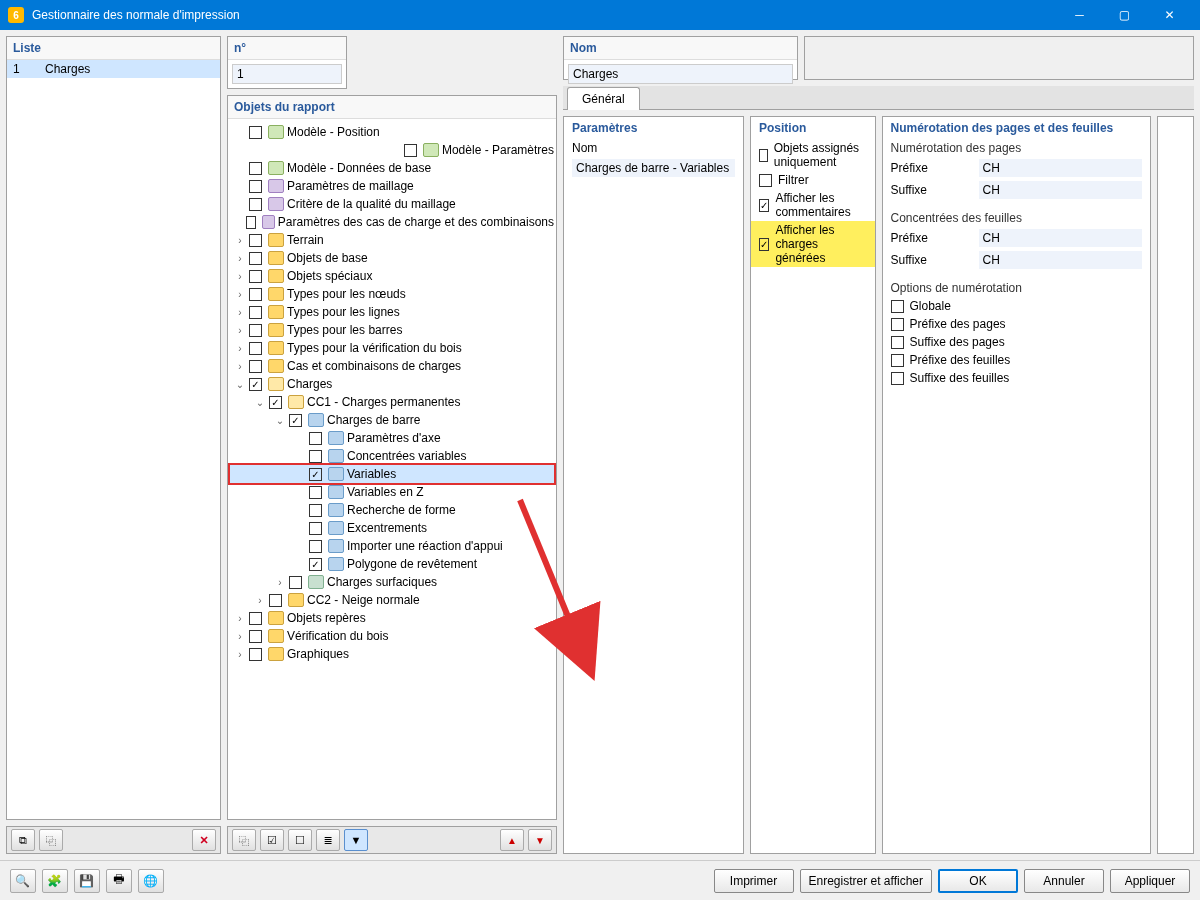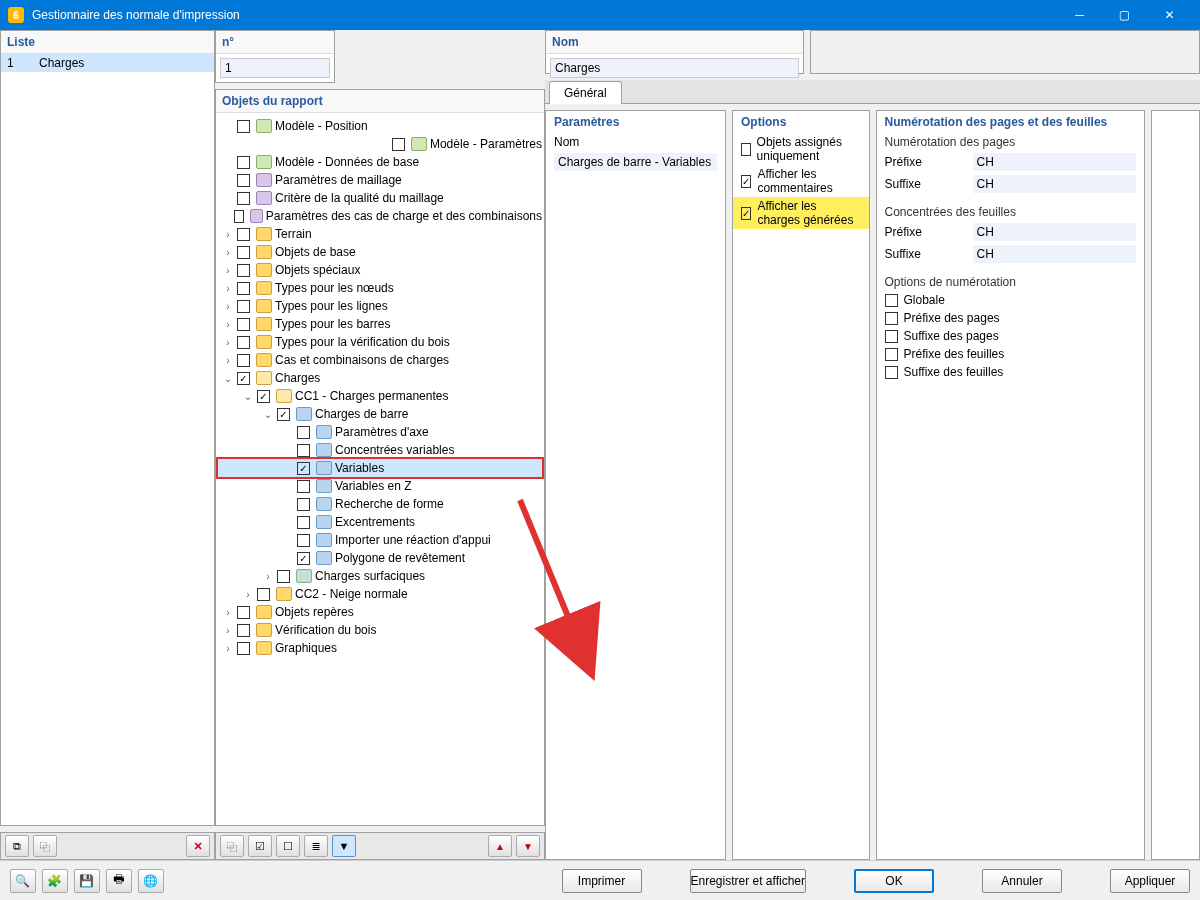--- a/index.html
+++ b/index.html
@@ -4,21 +4,21 @@
 <style>
 * { box-sizing: border-box; font-family: "Segoe UI", Tahoma, sans-serif; font-size: 12px; }
 body { margin: 0; background: #ccc; }
 .window { width: 1200px; height: 900px; background: #f0f0f0; display: flex; flex-direction: column; }
 .titlebar { height: 30px; background: #0078d7; color: #fff; display: flex; align-items: center; padding: 0 8px; }
 .titlebar .appicon { width: 16px; height: 16px; background: #ffb900; border-radius: 3px; margin-right: 8px; display:flex; align-items:center; justify-content:center; font-size:10px; font-weight:bold;}
 .titlebar .title { flex: 1; }
 .titlebar .win-controls { display: flex; gap: 0; }
 .win-btn { width: 45px; height: 30px; display: flex; align-items: center; justify-content: center; color: #fff; }
 
-.content { flex: 1; display: flex; padding: 0; min-height: 0; }
+.content { flex: 1; display: flex; padding: 6px; gap: 6px; min-height: 0; }
 
 .panel { background: #fff; border: 1px solid #a0a0a0; display: flex; flex-direction: column; }
 .panel-hdr { color: #2a5a9c; font-weight: bold; padding: 4px 6px; background: #f8f8f8; border-bottom: 1px solid #ddd; }
 
 
 .left { width: 215px; display: flex; flex-direction: column; gap: 6px; }
 .list-panel { flex: 1; }
 .list-row { display: flex; padding: 2px 6px; cursor: default; }
 .list-row.sel { background: #cfe6ff; }
 .list-row .num { width: 32px; }
@@ -67,21 +67,21 @@
 .chk-row .cb.chk::after { content: "✓"; }
 .chk-row.hl { background: #ffef5e; }
 
 .tool-btn { width: 24px; height: 22px; border: 1px solid #aaa; background: linear-gradient(#fff,#e0e0e0); border-radius: 2px; display:flex; align-items:center; justify-content:center; font-size:11px; cursor:pointer;}
 .spacer { flex: 1; }
 .del-btn { color: #d00020; font-weight: bold; }
 .tri { font-size: 10px; }
 
 .footer { height: 40px; border-top: 1px solid #ccc; background: #f0f0f0; display: flex; align-items: center; padding: 0 10px; gap: 6px; }
 .ft-btn { width: 26px; height: 24px; border: 1px solid #aaa; background: linear-gradient(#fff,#e0e0e0); border-radius: 2px; display:flex; align-items:center; justify-content:center; cursor:pointer;}
-.btn { min-width: 80px; height: 24px; border: 1px solid #888; background: linear-gradient(#fff,#e8e8e8); border-radius: 2px; padding: 0 0; cursor:pointer;margin-left:42px;}
+.btn { min-width: 80px; height: 24px; border: 1px solid #888; background: linear-gradient(#fff,#e8e8e8); border-radius: 2px; padding: 0 8px; cursor:pointer;}
 .btn.primary { border: 2px solid #0078d7; }
 
 .arrow-svg { position: absolute; pointer-events: none; }
 .wrap { position: relative; }
 </style>
 </head>
 <body>
 
 <div class="window">
   <div class="titlebar">
@@ -336,25 +336,29 @@
           <div class="sect">
             <div class="shd">Paramètres</div>
             <div class="kv">
               <div class="k">Nom</div>
             </div>
             <div class="kv">
               <input class="v" value="Charges de barre - Variables" style="">
             </div>
           </div>
           <div class="sect" style="flex:1">
-            <div class="shd">Options</div>
+            <div class="shd">Position</div>
             <div id="opts">
                 <div class="chk-row">
                   <span class="cb "></span>
                   <span>Objets assignés uniquement</span>
+                </div>
+                <div class="chk-row">
+                  <span class="cb "></span>
+                  <span>Filtrer</span>
                 </div>
                 <div class="chk-row">
                   <span class="cb chk"></span>
                   <span>Afficher les commentaires</span>
                 </div>
                 <div class="chk-row hl">
                   <span class="cb chk"></span>
                   <span>Afficher les charges générées</span>
                 </div>
               </div>

